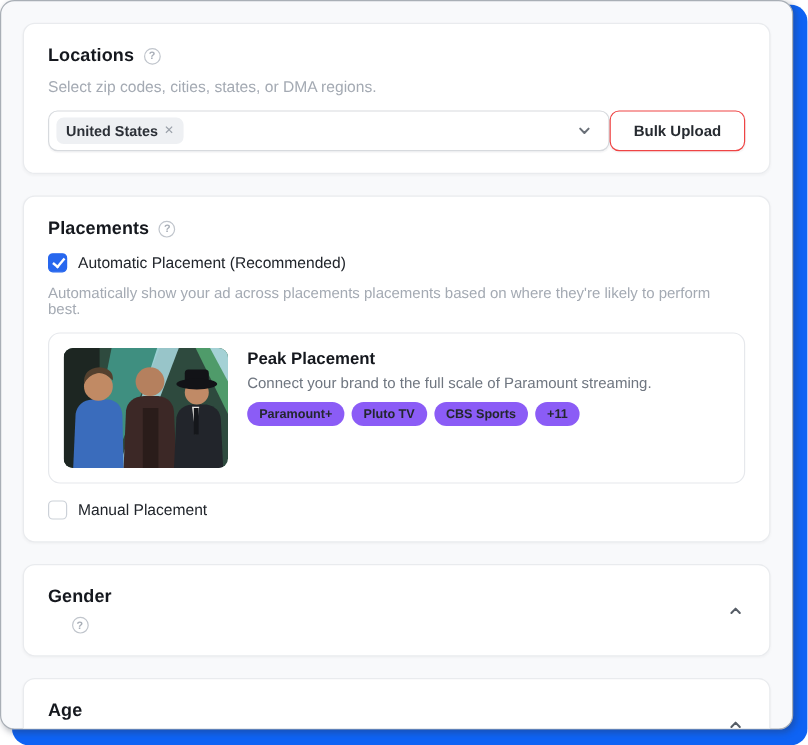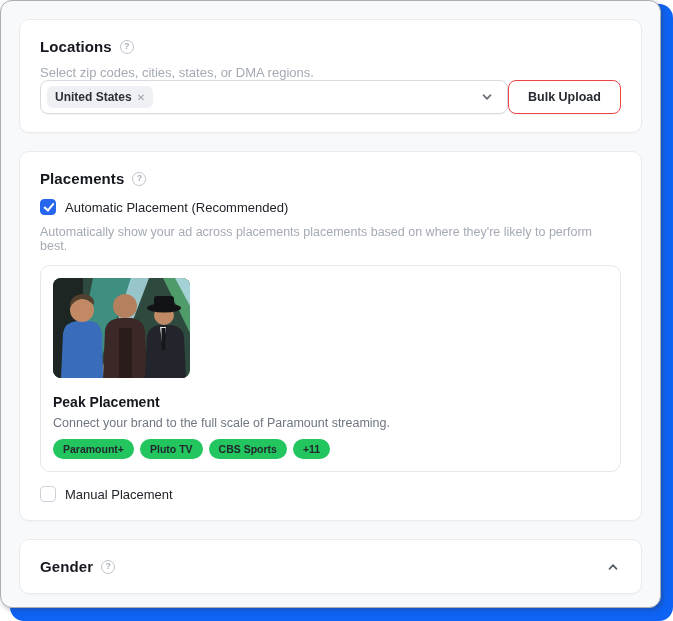--- a/index.html
+++ b/index.html
@@ -15,67 +15,67 @@
   .panel { position:absolute; left:0; top:0; width:661px; height:608px;
            background:#f8f9fb; border:1px solid #a9afb6; border-radius:12px;
            overflow:hidden; box-shadow:2px 2px 5px rgba(45,55,75,.35); }
 
   .card { background:#ffffff; border:1px solid #e9ebee; border-radius:10px;
           margin:18px 18px 0; padding:18px 20px;
           box-shadow:0 1px 2px rgba(16,24,40,.03); }
 
   .sec-head { display:flex; align-items:center; gap:8px; }
   .sec-head.split { justify-content:space-between; }
-  .head-left { display:flex; align-items:center; gap:8px; }
+  .head-left { display:flex; align-items:center; gap:8px;flex-direction:column; }
   .sec-title { font-size:15px; font-weight:bold; color:#15181e; letter-spacing:.1px; }
 
   .help { width:14px; height:14px; border:1.4px solid #c0c5cc; border-radius:50%;
           color:#a8aeb7; font-size:9px; font-weight:bold; line-height:1;
           display:inline-flex; align-items:center; justify-content:center; flex:none;
           cursor:default; }
 
   .subtitle { margin-top:10px; font-size:13px; color:#a4aab3; }
 
   
-  .loc-row { display:flex; gap:0; }
+  .loc-row { display:flex; gap:0; margin-top:12px; }
   .select { flex:1; height:34px; background:#fff; border:1px solid #d7dade;
             border-radius:8px; display:flex; align-items:center;
             justify-content:space-between; padding:0 12px 0 6px;
             box-shadow:0 1px 1px rgba(16,24,40,.04); cursor:pointer; }
   .chip-tag { background:#eef0f3; border-radius:6px; padding:4px 8px;
               font-size:12px; font-weight:bold; color:#2b2f36;
               display:inline-flex; align-items:center; gap:5px; }
   .chip-x { color:#9aa0a9; font-weight:normal; font-size:10px; cursor:pointer; }
   .btn { width:113px; height:34px; background:#fff; border:1px solid #ef4444;
          border-radius:8px; font-size:12.5px; font-weight:bold; color:#272b31;
          display:flex; align-items:center; justify-content:center; cursor:pointer;
          box-shadow:0 1px 1px rgba(16,24,40,.04); }
 
   
-  .cb-row { display:flex; align-items:center; gap:9px; cursor:pointer; }
+  .cb-row { display:flex; gap:9px; cursor:pointer; }
   .checkbox { width:16px; height:16px; border-radius:4px; border:1.5px solid #ccd1d8;
               background:#fff; position:relative; flex:none; cursor:pointer; }
   .checkbox.checked { background:#2767ee; border-color:#2767ee; }
   .checkbox.checked::after { content:""; position:absolute; left:4.5px; top:1.2px;
               width:4px; height:8px; border:solid #fff; border-width:0 2px 2px 0;
               transform:rotate(40deg); }
   .cb-label { font-size:13px; color:#21252b; font-weight:500; }
 
   .mt12 { margin-top:12px; } .mt14 { margin-top:14px; } .mt10 { margin-top:10px; }
   .desc { font-size:12.5px; color:#a4aab3; }
 
   
   .peak { margin-top:12px; border:1px solid #e6e8ec; border-radius:10px;
-          padding:12px; display:flex; gap:16px; cursor:pointer; background:#fff;flex-direction:column; }
+          padding:12px; display:flex; gap:16px; cursor:pointer; background:#fff; }
   .peak-img { width:137px; height:100px; border-radius:8px; overflow:hidden; flex:none; }
   .peak-img svg { display:block; }
   .peak-title { font-size:14px; font-weight:bold; color:#15181e; }
   .peak-desc { margin-top:6px; font-size:12.5px; color:#6f7680; }
   .chips { margin-top:9px; display:flex; gap:6px; }
-  .pill { background:#22c55e; border-radius:999px; padding:4px 10px;
+  .pill { background:#8b5cf6; border-radius:999px; padding:4px 10px;
           font-size:10.5px; font-weight:bold; color:#23272e; white-space:nowrap; }
   .viewers { margin-top:9px; display:flex; align-items:center; gap:6px;
              font-size:11px; color:#7c838d; }
 
   .gender-opts { margin-top:13px; display:flex; align-items:center; gap:18px; }
   .chev { display:inline-flex; cursor:pointer; padding:2px; }
 
   .age-card { padding-bottom:40px; }
 </style>
 </head>

